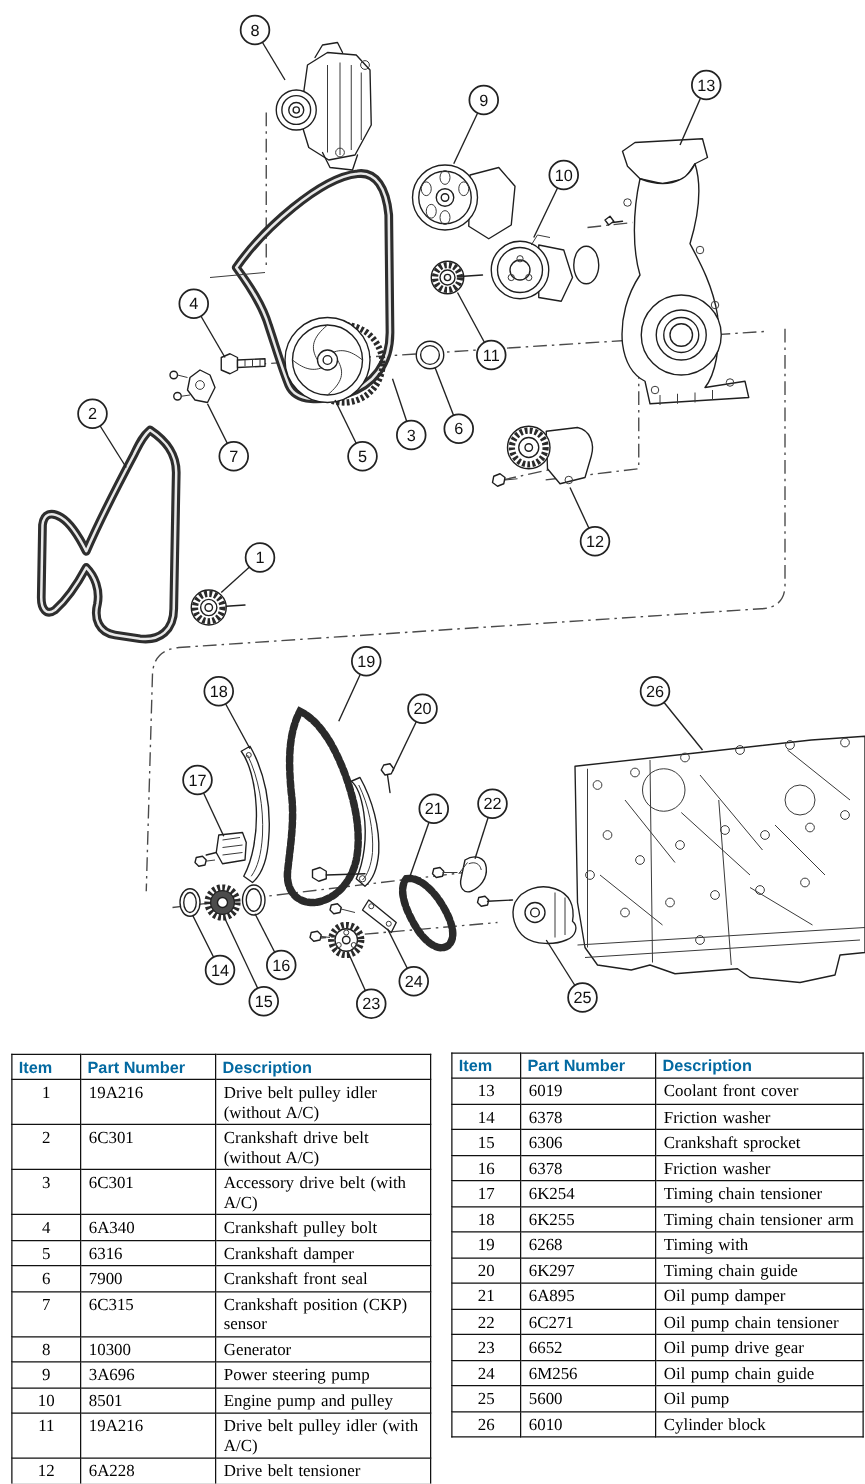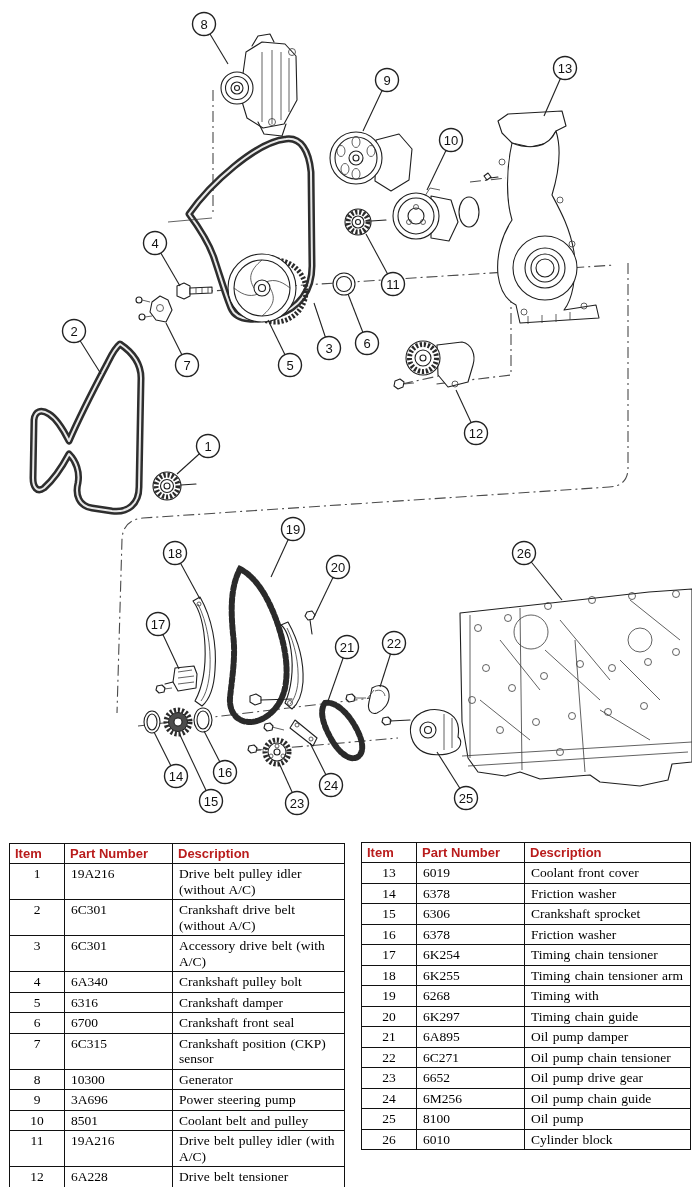--- a/index.html
+++ b/index.html
@@ -22,21 +22,21 @@
 
   .figure-id{position:absolute;left:18px;top:842px;font-size:13px;color:#a16207;
              letter-spacing:0.5px;}
 
   table.parts-table{position:absolute;border-collapse:collapse;table-layout:fixed;
                     background:#fff;}
   table.parts-table.left{left:9px;top:843px;width:336px;}
   table.parts-table.right{left:361px;top:842px;width:330px;}
   .parts-table th,.parts-table td{border:1.5px solid #111;}
   .parts-table th{font:bold 13px "Liberation Sans",sans-serif;text-align:left;
-                  padding:2px 5px;color:#b91c1c;margin-left:44px;}
+                  padding:2px 5px;color:#0369a1;margin-left:44px;}
   .parts-table td{font:13.5px "Liberation Serif",serif;line-height:15.5px;
                   padding:2px 6px;vertical-align:top;color:#000;word-spacing:1px;}
   .c-item{width:44px;}
   td.c-item{text-align:center;}
   .c-part{width:97px;}
 </style>
 </head>
 <body>
 
 <div class="page">
@@ -433,21 +433,21 @@
         </tr>
 
         <tr>
           <td class="c-item">5</td>
           <td class="c-part">6316</td>
           <td class="c-desc">Crankshaft damper</td>
         </tr>
 
         <tr>
           <td class="c-item">6</td>
-          <td class="c-part">6700</td>
+          <td class="c-part">7900</td>
           <td class="c-desc">Crankshaft front seal</td>
         </tr>
 
         <tr>
           <td class="c-item">7</td>
           <td class="c-part">6C315</td>
           <td class="c-desc">Crankshaft position (CKP) sensor</td>
         </tr>
 
         <tr>
@@ -458,21 +458,21 @@
 
         <tr>
           <td class="c-item">9</td>
           <td class="c-part">3A696</td>
           <td class="c-desc">Power steering pump</td>
         </tr>
 
         <tr>
           <td class="c-item">10</td>
           <td class="c-part">8501</td>
-          <td class="c-desc">Coolant belt and pulley</td>
+          <td class="c-desc">Engine pump and pulley</td>
         </tr>
 
         <tr>
           <td class="c-item">11</td>
           <td class="c-part">19A216</td>
           <td class="c-desc">Drive belt pulley idler (with A/C)</td>
         </tr>
 
         <tr>
           <td class="c-item">12</td>
@@ -559,21 +559,21 @@
         </tr>
 
         <tr>
           <td class="c-item">24</td>
           <td class="c-part">6M256</td>
           <td class="c-desc">Oil pump chain guide</td>
         </tr>
 
         <tr>
           <td class="c-item">25</td>
-          <td class="c-part">8100</td>
+          <td class="c-part">5600</td>
           <td class="c-desc">Oil pump</td>
         </tr>
 
         <tr>
           <td class="c-item">26</td>
           <td class="c-part">6010</td>
           <td class="c-desc">Cylinder block</td>
         </tr>
       </tbody>
   </table>

